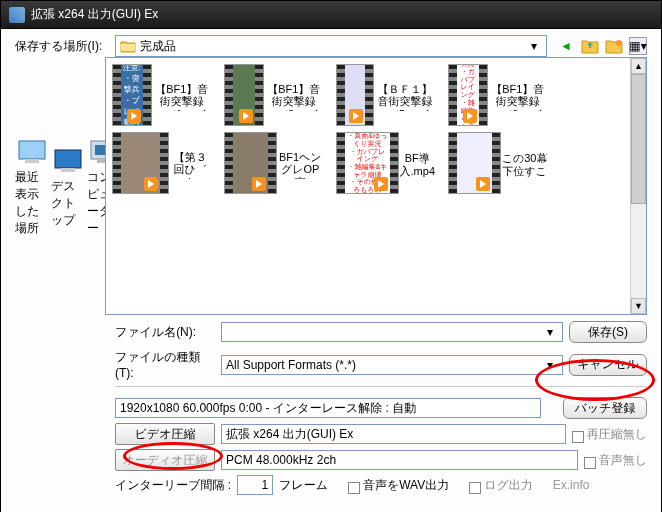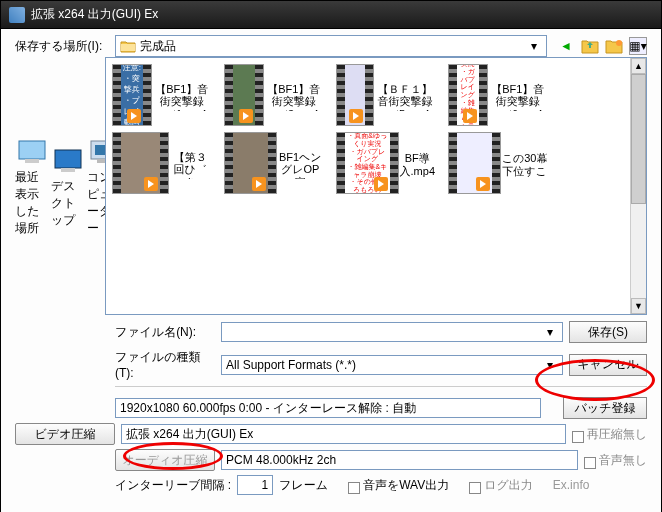--- a/index.html
+++ b/index.html
@@ -30,21 +30,21 @@
 .play::after{content:"";border-left:6px solid #fff;border-top:4px solid transparent;border-bottom:4px solid transparent}
 .thumb-name{font-size:11px;text-align:center;line-height:1.15;margin-top:3px;word-break:break-all;max-height:28px;overflow:hidden}
 .scrollbar{position:absolute;right:0;top:0;bottom:0;width:16px;background:#f0f0f0;border-left:1px solid #ccc}
 .sb-btn{height:16px;background:#e8e8e8;border:1px solid #bbb;display:flex;align-items:center;justify-content:center;font-size:9px}
 .sb-track{height:calc(100% - 32px)}
 .sb-thumb{background:#cfcfcf;border:1px solid #aaa;height:130px}
 .fn-row{display:flex;align-items:center;margin-top:6px;gap:6px}
 .fn-row .lbl{width:100px;margin-left:100px}
 .combo{flex:1;height:20px;border:1px solid #7a9ac0;background:#fff;display:flex;align-items:center;padding:0 4px;position:relative}
 .combo .dd{margin-left:auto;width:16px;display:flex;align-items:center;justify-content:center}
-.btn{width:78px;height:22px;border:1px solid #888;background:linear-gradient(#fdfdfd,#e4e4e4);display:flex;align-items:center;justify-content:center;cursor:pointer;border-radius:0}
+.btn{width:78px;height:22px;border:1px solid #888;background:linear-gradient(#fdfdfd,#e4e4e4);display:flex;align-items:center;justify-content:center;cursor:pointer;border-radius:6px}
 .sep{height:1px;background:#ccc;margin:6px 0 6px 100px}
 .bot-row{display:flex;align-items:center;margin-top:4px;gap:6px}
 .txt{height:20px;border:1px solid #7a9ac0;background:#fff;padding:0 4px;display:flex;align-items:center}
 .btn-sm{width:100px;height:22px;border:1px solid #888;background:linear-gradient(#fdfdfd,#e4e4e4);display:flex;align-items:center;justify-content:center;border-radius:2px}
 .btn-sm.dis{color:#999}
 .chk{display:flex;align-items:flex-end;gap:3px;color:#888}
 .chkbox{width:12px;height:12px;border:1px solid #888;background:#fff}
 .link{color:#999;cursor:pointer}
 .circ{position:absolute;border:3px solid #e00;border-radius:50%;pointer-events:none}
 .circ1{width:120px;height:42px;right:6px;top:330px}
@@ -243,21 +243,21 @@
     </div>
     <div class="sep"></div>
 
     <div class="bot-row" style="margin-left:100px">
       <div class="txt" style="flex:1">1920x1080  60.000fps  0:00  -  インターレース解除 : 自動</div>
       <div style="width:10px"></div>
       <div class="btn" style="width:84px">
           <span>バッチ登録</span>
         </div>
     </div>
-    <div class="bot-row" style="">
+    <div class="bot-row" style="margin-left:100px">
       <div class="btn-sm">
           <span>ビデオ圧縮</span>
         </div>
       <div class="txt" style="flex:1">拡張 x264 出力(GUI) Ex</div>
       <div class="chk">
           <div class="chkbox"></div>
           <span>再圧縮無し</span>
         </div>
     </div>
     <div class="bot-row" style="margin-left:100px">

